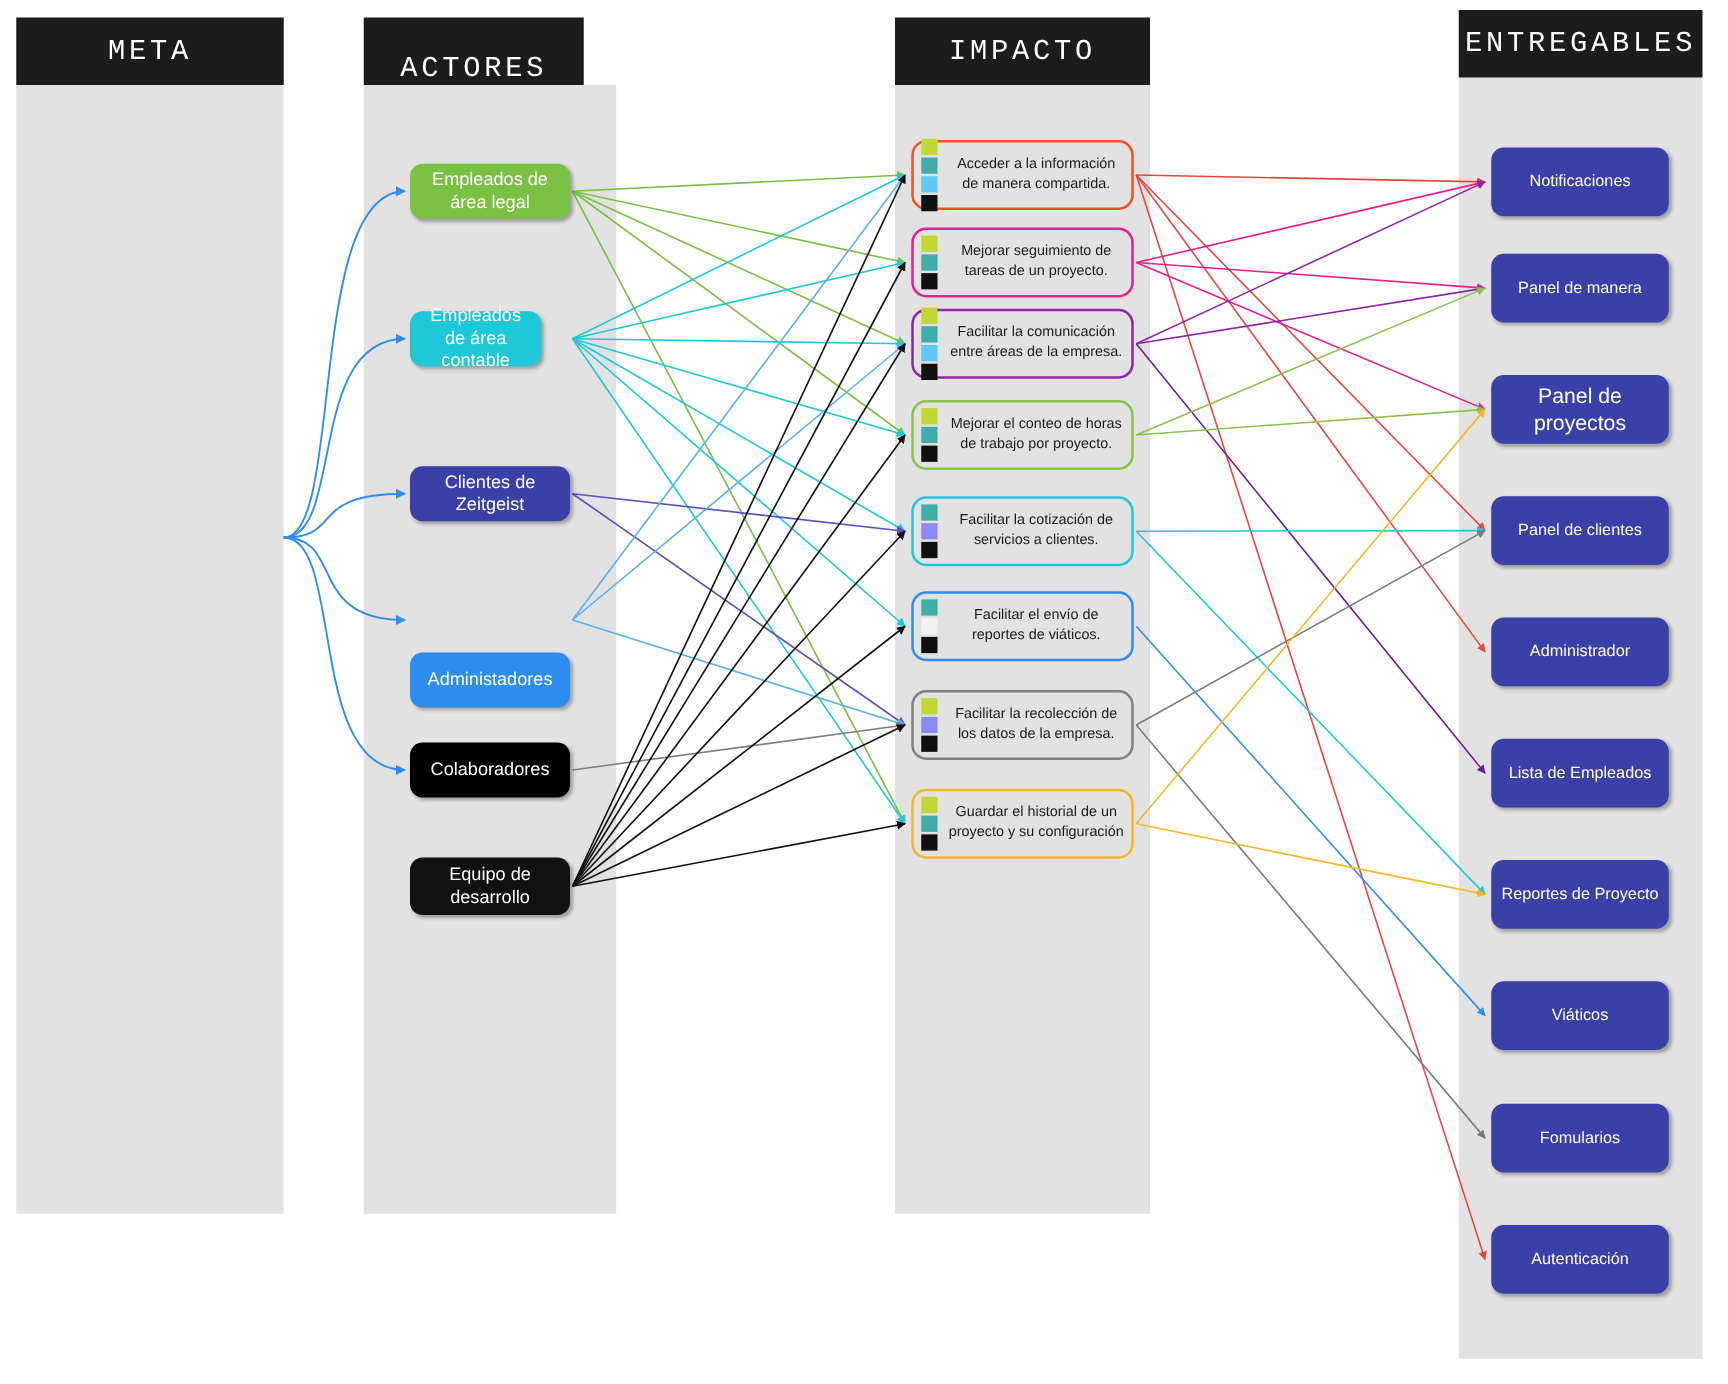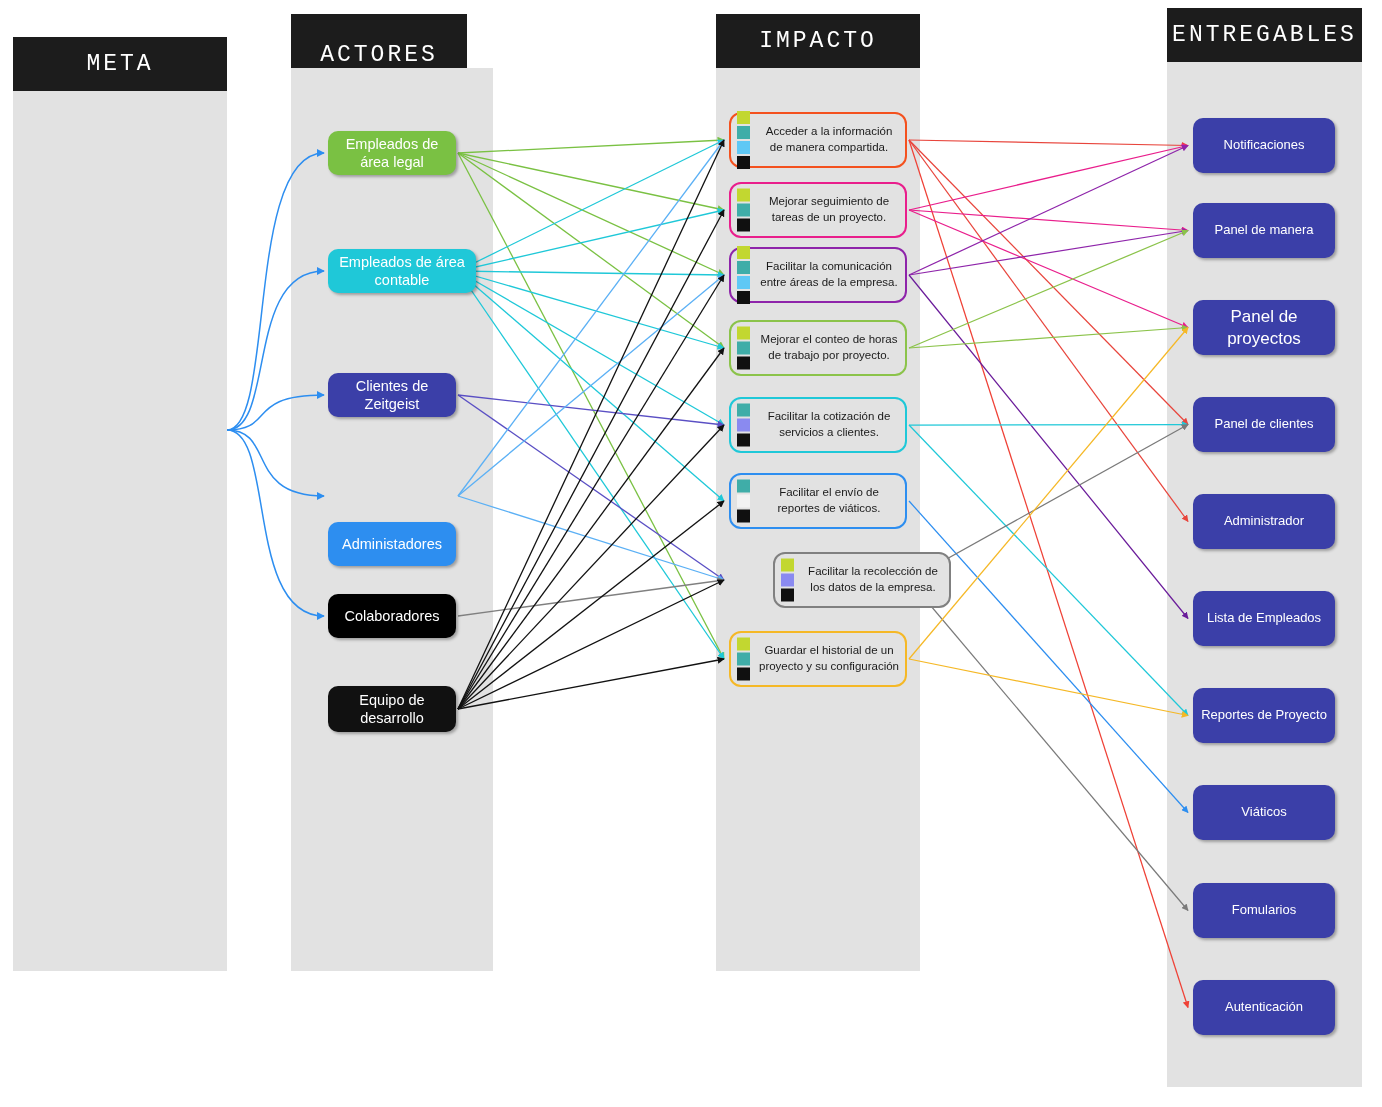--- a/index.html
+++ b/index.html
@@ -32,21 +32,21 @@
   svg.links{position:absolute;left:0;top:0;width:1382px;height:1107px;
             pointer-events:none;}
 </style>
 </head>
 <body>
 
 <div id="stage">
 
   <div id="cols">
       <div class="col-band" style="left: 13px; top: 68px; width: 214px; height: 903px;"></div>
-      <div class="col-header" style="left: 13px; top: 14px; width: 214px; height: 54px; margin-top: 23px;">
+      <div class="col-header" style="left: 13px; top: 14px; width: 214px; height: 54px;">
         <span>META</span>
       </div>
       <div class="col-band" style="left: 291px; top: 68px; width: 202px; height: 903px;"></div>
       <div class="col-header" style="left: 291px; top: 14px; width: 176px; height: 54px; align-items: flex-end;">
         <span>ACTORES</span>
       </div>
       <div class="col-band" style="left: 716px; top: 68px; width: 204px; height: 903px;"></div>
       <div class="col-header" style="left: 716px; top: 14px; width: 204px; height: 54px;">
         <span>IMPACTO</span>
       </div>
@@ -114,21 +114,21 @@
         <path d="M909,659 L1188,327.5" stroke="#f5b826" stroke-width="1.25" marker-end="url(#ah)"></path>
         <path d="M909,659 L1188,715.5" stroke="#f5b826" stroke-width="1.25" marker-end="url(#ah)"></path>
       </g>
   </svg>
 
 
   <div id="actors">
       <div class="node shadow" style="left: 328px; top: 131px; width: 128px; height: 44px; background: rgb(122, 193, 67); justify-content: center;">
         <span>Empleados de área legal</span>
       </div>
-      <div class="node shadow" style="left: 328px; top: 249px; width: 148px; height: 44px; background: rgb(31, 200, 216);">
+      <div class="node shadow" style="left: 328px; top: 249px; width: 105px; height: 44px; background: rgb(31, 200, 216);">
         <span>Empleados de área contable</span>
       </div>
       <div class="node shadow" style="left: 328px; top: 373px; width: 128px; height: 44px; background: rgb(59, 63, 168);">
         <span>Clientes de Zeitgeist</span>
       </div>
       <div class="node shadow" style="left: 328px; top: 474px; width: 128px; height: 44px; background: rgb(45, 142, 240); margin-top: 48px;">
         <span>Administadores</span>
       </div>
       <div class="node shadow" style="left: 328px; top: 594px; width: 128px; height: 44px; background: #000000;">
         <span>Colaboradores</span>
@@ -181,21 +181,21 @@
         <div class="txt">Facilitar la cotización de servicios a clientes.</div>
       </div>
       <div class="impact" style="left: 729px; top: 473px; width: 178px; height: 56px; border-color: rgb(45, 142, 240);">
         <div class="sw">
           <i style="background: rgb(63, 173, 168);"></i>
           <i style="background: rgb(242, 242, 242);"></i>
           <i style="background: rgb(16, 16, 16);"></i>
         </div>
         <div class="txt">Facilitar el envío de reportes de viáticos.</div>
       </div>
-      <div class="impact" style="left: 729px; top: 552px; width: 178px; height: 56px; border-color: rgb(128, 128, 128); margin-left: 44px;">
+      <div class="impact" style="left: 729px; top: 552px; width: 178px; height: 56px; border-color: rgb(128, 128, 128);">
         <div class="sw">
           <i style="background: rgb(194, 215, 48);"></i>
           <i style="background: rgb(138, 138, 240);"></i>
           <i style="background: rgb(16, 16, 16);"></i>
         </div>
         <div class="txt">Facilitar la recolección de los datos de la empresa.</div>
       </div>
       <div class="impact" style="left: 729px; top: 631px; width: 178px; height: 56px; border-color: rgb(245, 184, 38);">
         <div class="sw">
           <i style="background: rgb(194, 215, 48);"></i>

